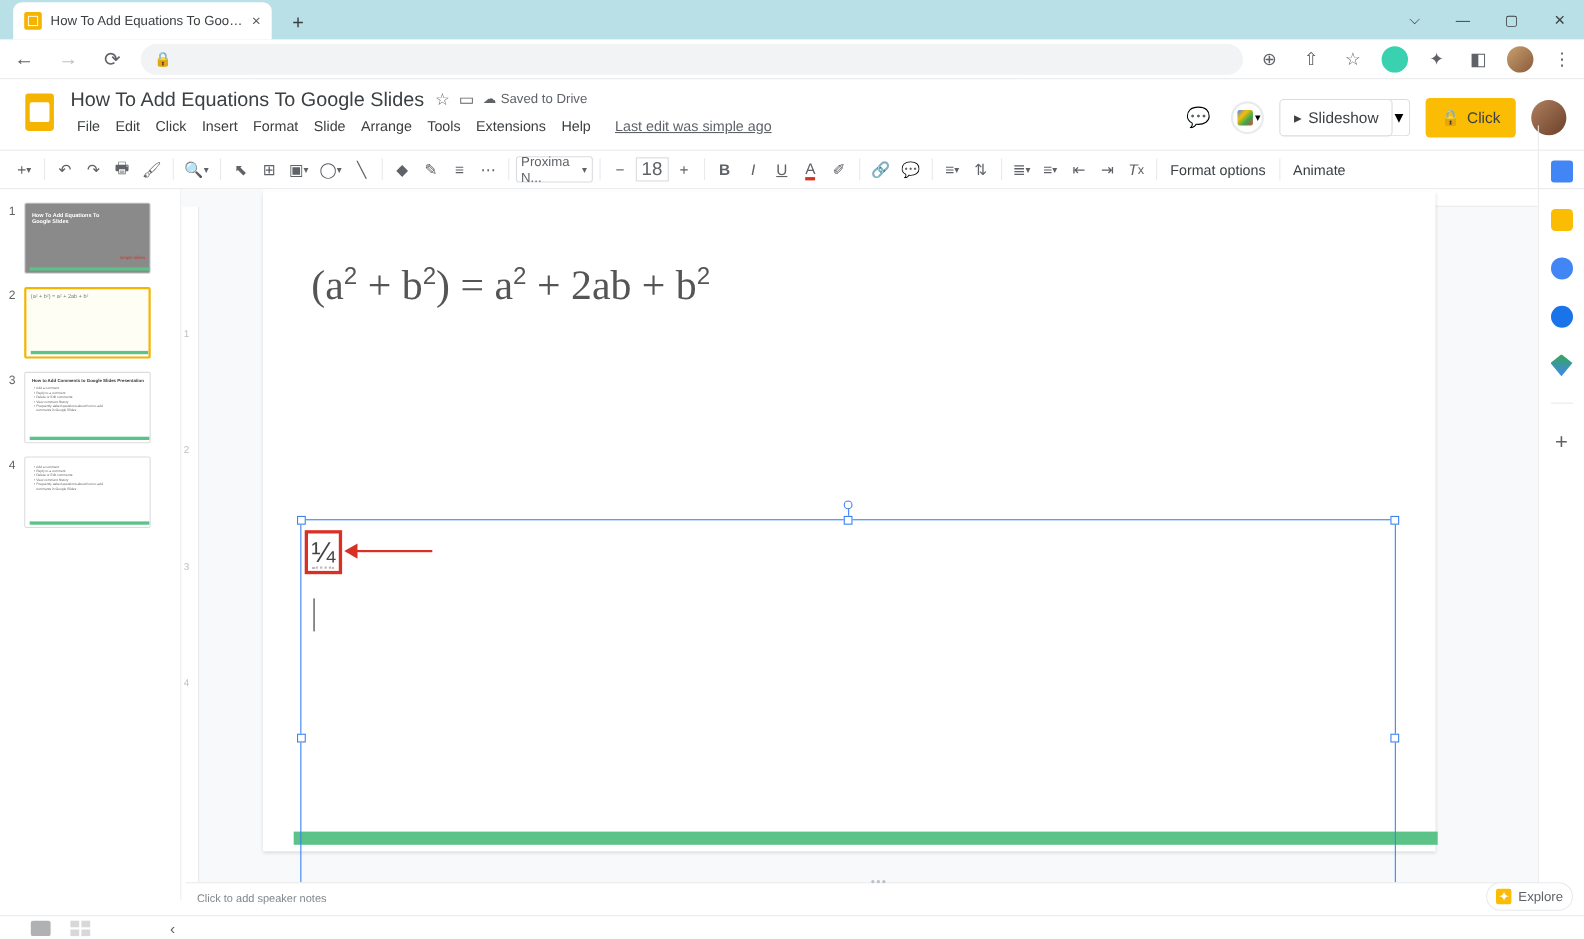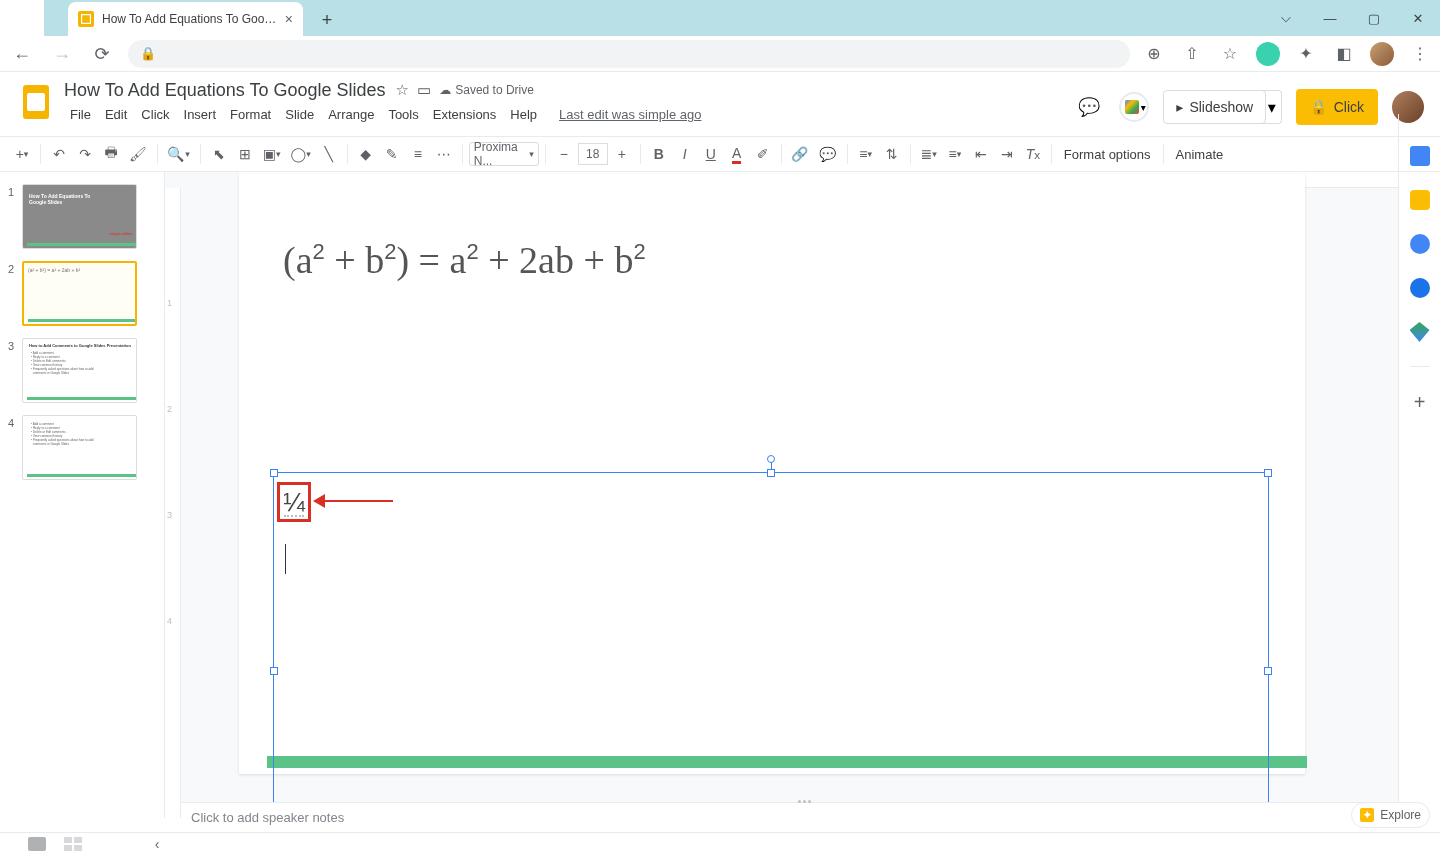--- a/index.html
+++ b/index.html
@@ -1,19 +1,19 @@
 <!DOCTYPE html>
 <html><head>
 <meta charset="utf-8">
 <style>
 * { margin:0; padding:0; box-sizing:border-box; font-family:Arial,sans-serif; }
 body { width:1440px; height:854px; overflow:hidden; background:#fff; position:relative; }
 
 
-.titlebar { height:36px; background:#b9e0e6; display:flex; align-items:flex-end; padding-left:24px;margin-left:44px; }
+.titlebar { height:36px; background:#b9e0e6; display:flex; align-items:flex-end; padding-left:12px; }
 .tab { background:#fff; border-radius:8px 8px 0 0; height:34px; width:235px; display:flex; align-items:center; padding:0 10px; margin-top:2px; font-size:12px; color:#3c4043; }
 .tab-favicon { width:16px; height:16px; background:#f4b400; margin-right:8px; border-radius:2px; position:relative; }
 .tab-favicon::after { content:""; position:absolute; inset:3px; background:#fff; clip-path:polygon(0 0,100% 0,100% 100%,0 100%,0 0,12% 12%,12% 88%,88% 88%,88% 12%,12% 12%); }
 .tab-title { flex:1; overflow:hidden; white-space:nowrap; text-overflow:ellipsis; }
 .tab-close { font-size:14px; color:#5f6368; margin-left:6px; cursor:pointer; }
 .newtab { width:28px; height:28px; display:flex; align-items:center; justify-content:center; margin-left:10px; margin-bottom:2px; font-size:18px; color:#3c4043; border-radius:50%; cursor:pointer; }
 .win-controls { margin-left:auto; display:flex; color:#3c4043; }
 .win-controls div { width:44px; height:36px; display:flex; align-items:center; justify-content:center; font-size:13px; }
 
 
@@ -46,21 +46,21 @@
 .slideshow-btn { height:34px; border:1px solid #dadce0; border-radius:4px; display:flex; align-items:center; padding:0 12px; font-size:14px; color:#3c4043; gap:6px; cursor:pointer; }
 .slideshow-caret { border-left:1px solid #dadce0; height:34px; width:20px; display:flex;align-items:center;justify-content:center;border:1px solid #dadce0;border-left:none;border-radius:0 4px 4px 0;margin-left:-4px; }
 .share-btn { height:36px; background:#fbbc04; border-radius:4px; padding:0 14px; display:flex; align-items:center; gap:6px; font-size:14px; color:#3c4043; font-weight:500; cursor:pointer; }
 .profile-av { width:32px;height:32px;border-radius:50%;background:linear-gradient(135deg,#b08060,#6a4028); }
 
 
 .toolbar { height:36px; border-top:1px solid #e8eaed; border-bottom:1px solid #e8eaed; display:flex; align-items:center; padding:0 10px; gap:2px; color:#5f6368; font-size:14px; position:relative; }
 .tbtn { min-width:24px; height:26px; padding:0 4px; display:flex; align-items:center; justify-content:center; cursor:pointer; border-radius:3px; }
 .tsep { width:1px; height:20px; background:#e8eaed; margin:0 4px; }
 .font-select { width:70px; height:24px; border:1px solid #dadce0; border-radius:3px; font-size:12px; padding:0 4px; display:flex;align-items:center;justify-content:space-between; }
-.size-box { width:30px;height:22px;border:1px solid #dadce0;text-align:center;font-size:12px;display:flex;align-items:center;justify-content:center;}
+.size-box { width:30px;height:22px;border:1px solid #dadce0;text-align:center;font-size:17px;display:flex;align-items:center;justify-content:center;}
 .collapse-caret { position:absolute; right:10px; }
 .fo-label{font-size:13px;color:#3c4043;padding:0 6px;cursor:pointer;}
 
 
 .workspace { position:absolute; top:172px; bottom:36px; left:0; right:42px; display:flex; }
 .right-panel { position:absolute; top:114px; right:0; width:42px; bottom:36px; border-left:1px solid #e8eaed; display:flex; flex-direction:column; align-items:center; padding-top:32px; gap:24px; }
 .right-panel .rp-icon { width:20px;height:20px;border-radius:3px; }
 .thumbcol { width:165px; border-right:1px solid #e8eaed; overflow:auto; padding:10px 0; }
 .thumb-row { display:flex; padding:2px 8px 10px 8px; }
 .thumb-num { width:14px; font-size:11px; color:#5f6368; padding-top:2px; }
@@ -87,21 +87,21 @@
 .rot-line{position:absolute;left:50%;top:-14px;width:1px;height:10px;background:#3b82f6;}
 
 .fraction-box { position:absolute; left:112px; top:310px; width:34px;height:40px;border:3px solid #d93025; display:flex;align-items:center;justify-content:center;font-size:26px;font-family:'Times New Roman',serif;color:#444; }
 .fraction-box .dots{position:absolute;bottom:2px;left:4px;right:4px;height:2px;border-bottom:2px dotted #bbb;}
 .arrow-ann { position:absolute; left:150px; top:328px; }
 .arrow-line{width:78px;height:2px;background:#d93025;}
 .arrow-head{position:absolute;left:-2px;top:-6px;width:0;height:0;border-top:7px solid transparent;border-bottom:7px solid transparent;border-right:12px solid #d93025;}
 .cursor-line { position:absolute; left:120px; top:372px; width:1px; height:30px; background:#333; }
 
 
-.notes { position:absolute; left:181px; right:42px; bottom:22px; height:30px; border-top:1px solid #e8eaed; background:#fff; display:flex;align-items:center;padding-left:10px;font-size:13px;color:#80868b; }
+.notes { position:absolute; left:169px; right:42px; bottom:22px; height:30px; border-top:1px solid #e8eaed; background:#fff; display:flex;align-items:center;padding-left:10px;font-size:10px;color:#80868b; }
 .notes-grip { position:absolute;left:50%;top:-3px;width:30px;height:4px;display:flex;justify-content:center;gap:2px; }
 .notes-grip span{width:3px;height:3px;background:#bdc1c6;border-radius:50%;}
 
 
 .status { position:absolute; bottom:0; left:0; right:0; height:22px; border-top:1px solid #e8eaed; background:#fff; display:flex; align-items:center; }
 .status-left { display:flex; gap:18px; padding-left:28px; }
 .status-left div{width:18px;height:14px;background:#5f6368;opacity:.5;border-radius:2px;}
 .left-caret{width:22px;display:flex;align-items:center;justify-content:center;color:#5f6368;font-size:14px;margin-left:auto;}
 .explore { position:absolute; right:10px; bottom:26px; height:26px; border:1px solid #e8eaed; background:#fff; border-radius:20px; padding:0 8px; display:flex;align-items:center;gap:6px;font-size:12px;color:#5f6368; }
 .explore .plus{width:14px;height:14px;background:#fbbc04;border-radius:2px;display:flex;align-items:center;justify-content:center;color:#fff;font-size:12px;}

